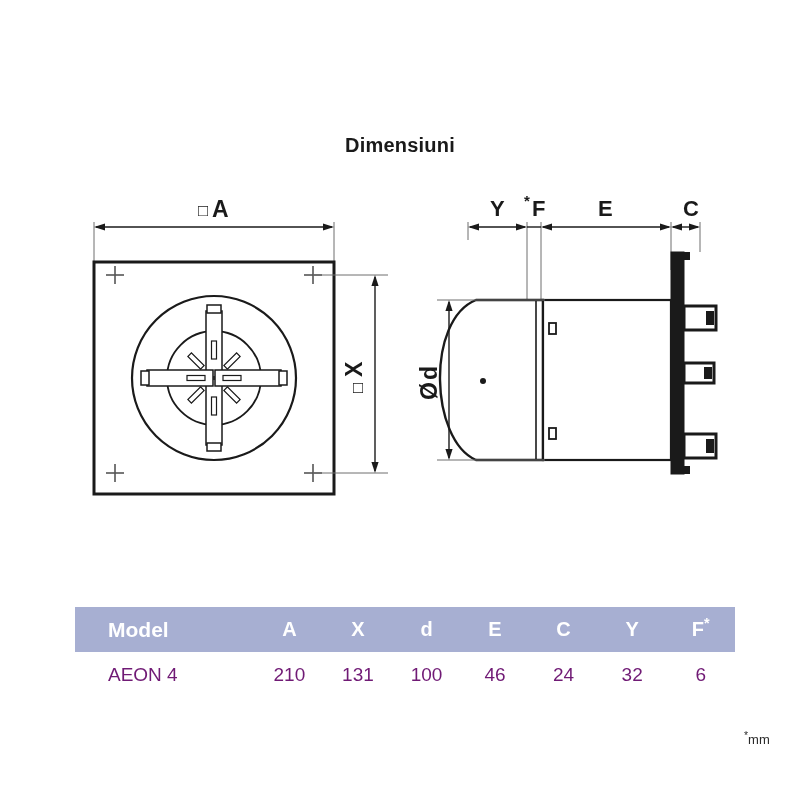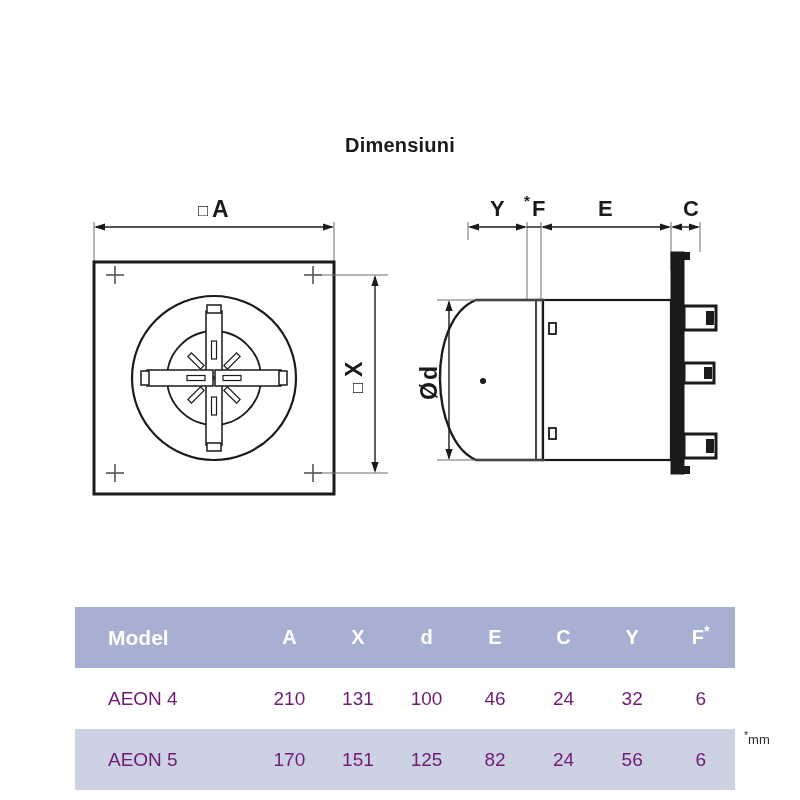--- a/index.html
+++ b/index.html
@@ -42,21 +42,21 @@
   #spec-table {
     position: absolute;
     left: 75px;
     top: 607px;
     width: 660px;
     border-collapse: collapse;
     table-layout: fixed;
   }
   #spec-table th, #spec-table td {
     border: none;
-    padding: 8px;
+    padding: 0;
     height: 45px;
     font-size: 19px;
     text-align: center;
     vertical-align: middle;
   }
   #spec-table thead th {
     background: #a7afd2;
     color: #ffffff;
     font-weight: bold;
     font-size: 20px;
@@ -299,28 +299,18 @@
       <tr class="row-plain">
         <td class="model-col">AEON 4</td>
         <td>210</td>
         <td>131</td>
         <td>100</td>
         <td>46</td>
         <td>24</td>
         <td>32</td>
         <td>6</td>
       </tr>
-      <tr class="row-alt">
-        <td class="model-col">AEON 5</td>
-        <td>170</td>
-        <td>151</td>
-        <td>125</td>
-        <td>82</td>
-        <td>24</td>
-        <td>56</td>
-        <td>6</td>
-      </tr>
     </tbody>
   </table>
 
   <div class="footnote"><span class="sup-star">*</span><span>mm</span></div>
 
 </div>
 
 </body></html>

